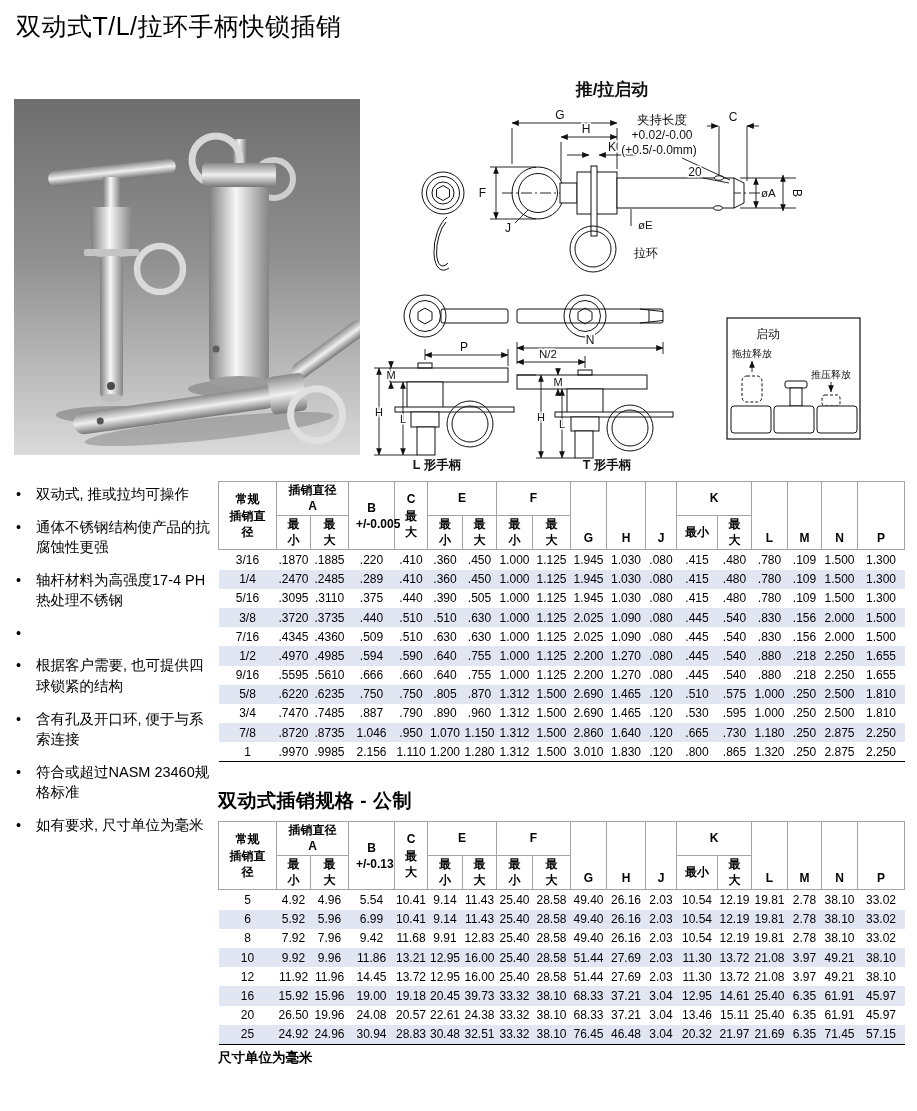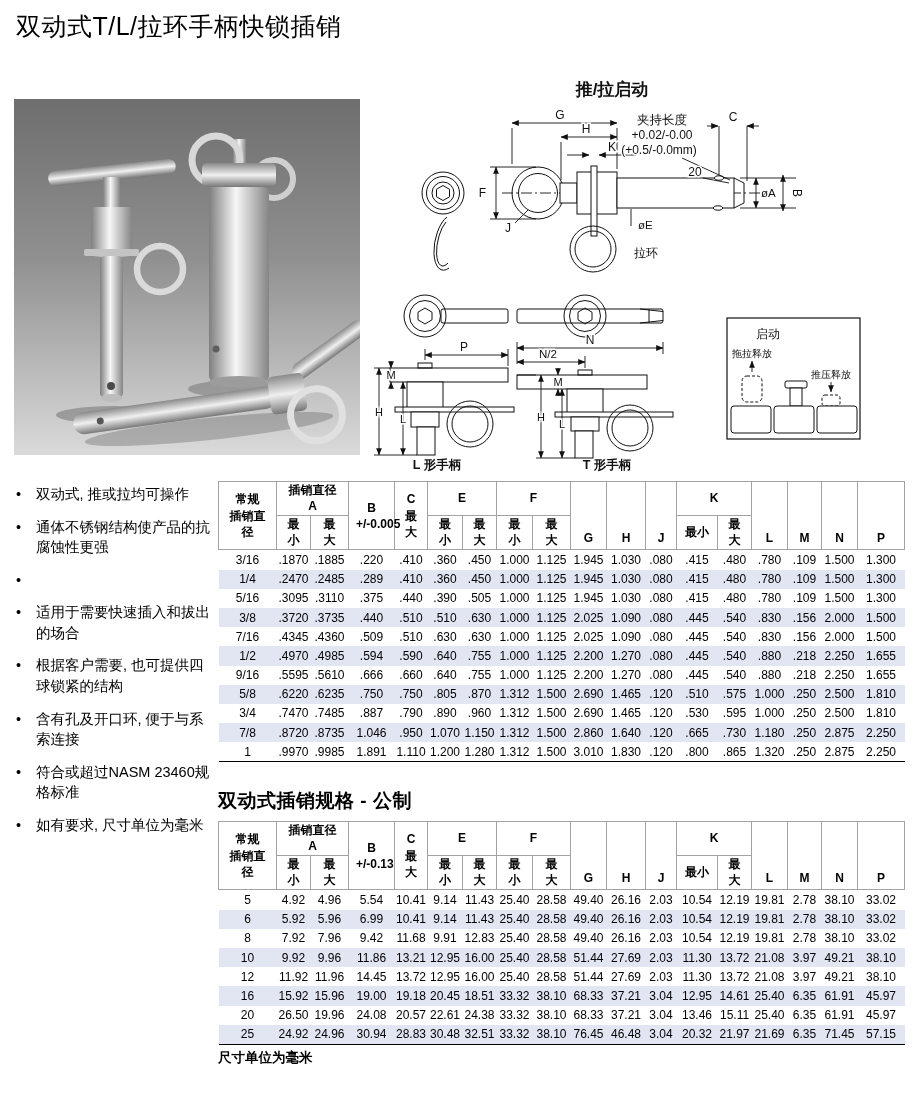--- a/index.html
+++ b/index.html
@@ -253,24 +253,24 @@
       <li>
         <span class="blt">•</span>
         <span>双动式, 推或拉均可操作</span>
       </li>
       <li>
         <span class="blt">•</span>
         <span>通体不锈钢结构使产品的抗腐蚀性更强</span>
       </li>
       <li>
         <span class="blt">•</span>
+        <span>轴杆材料为高强度17-4 PH热处理不锈钢</span>
       </li>
       <li>
         <span class="blt">•</span>
-        <span>适用于需要快速插入和拔出的场合</span>
       </li>
       <li>
         <span class="blt">•</span>
         <span>根据客户需要, 也可提供四球锁紧的结构</span>
       </li>
       <li>
         <span class="blt">•</span>
         <span>含有孔及开口环, 便于与系索连接</span>
       </li>
       <li>
@@ -578,21 +578,21 @@
             <td>.730</td>
             <td>1.180</td>
             <td>.250</td>
             <td>2.875</td>
             <td>2.250</td>
           </tr>
           <tr>
             <td>1</td>
             <td>.9970</td>
             <td>.9985</td>
-            <td>1.891</td>
+            <td>2.156</td>
             <td>1.110</td>
             <td>1.200</td>
             <td>1.280</td>
             <td>1.312</td>
             <td>1.500</td>
             <td>3.010</td>
             <td>1.830</td>
             <td>.120</td>
             <td>.800</td>
             <td>.865</td>
@@ -804,21 +804,21 @@
             <td>49.21</td>
             <td>38.10</td>
           </tr>
           <tr>
             <td>16</td>
             <td>15.92</td>
             <td>15.96</td>
             <td>19.00</td>
             <td>19.18</td>
             <td>20.45</td>
-            <td>18.51</td>
+            <td>39.73</td>
             <td>33.32</td>
             <td>38.10</td>
             <td>68.33</td>
             <td>37.21</td>
             <td>3.04</td>
             <td>12.95</td>
             <td>14.61</td>
             <td>25.40</td>
             <td>6.35</td>
             <td>61.91</td>

